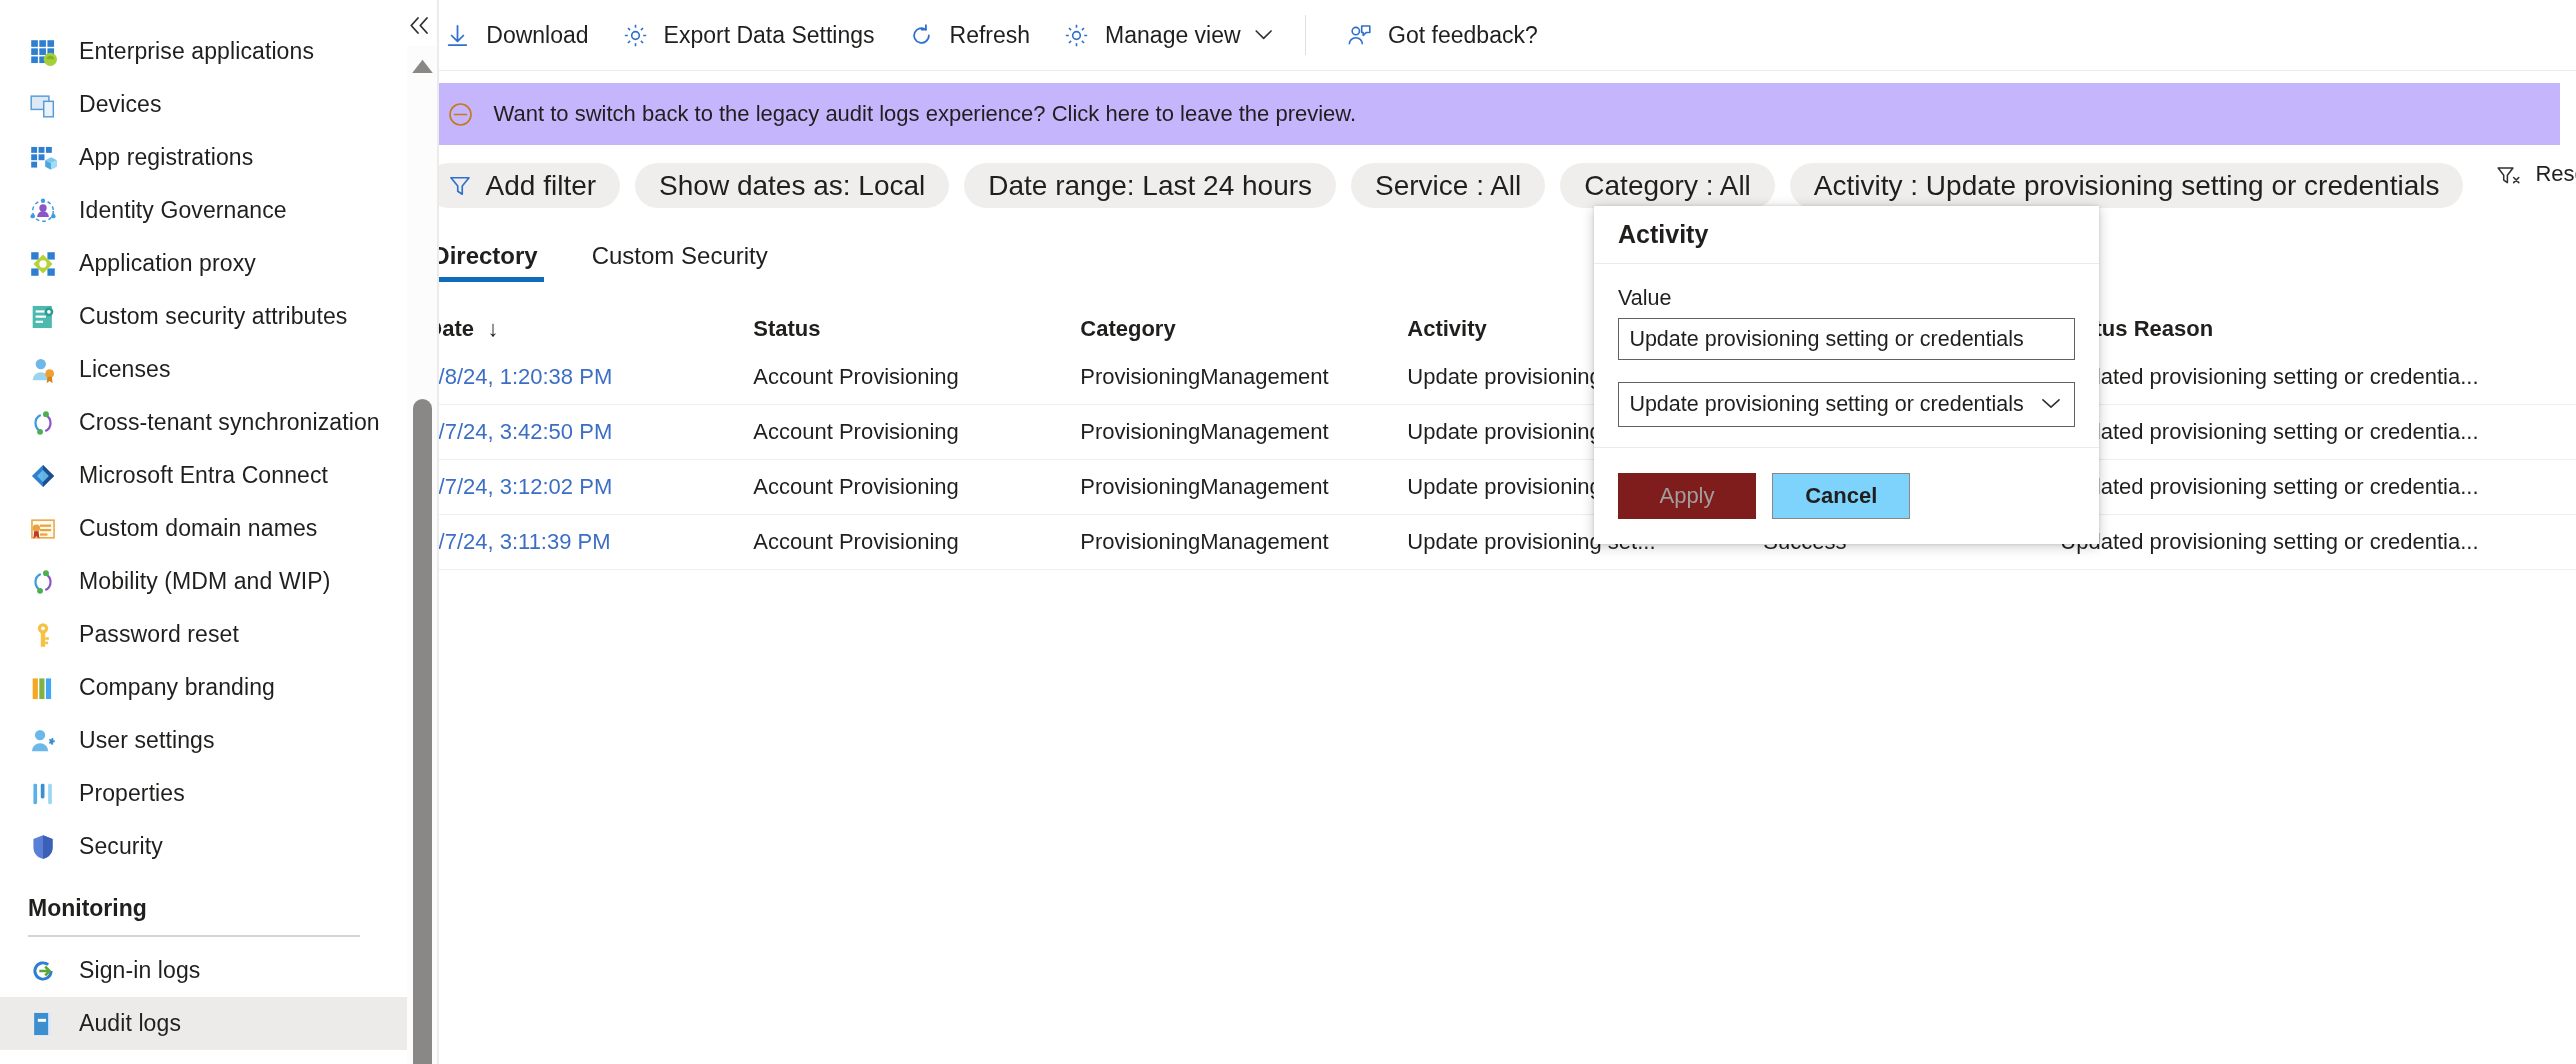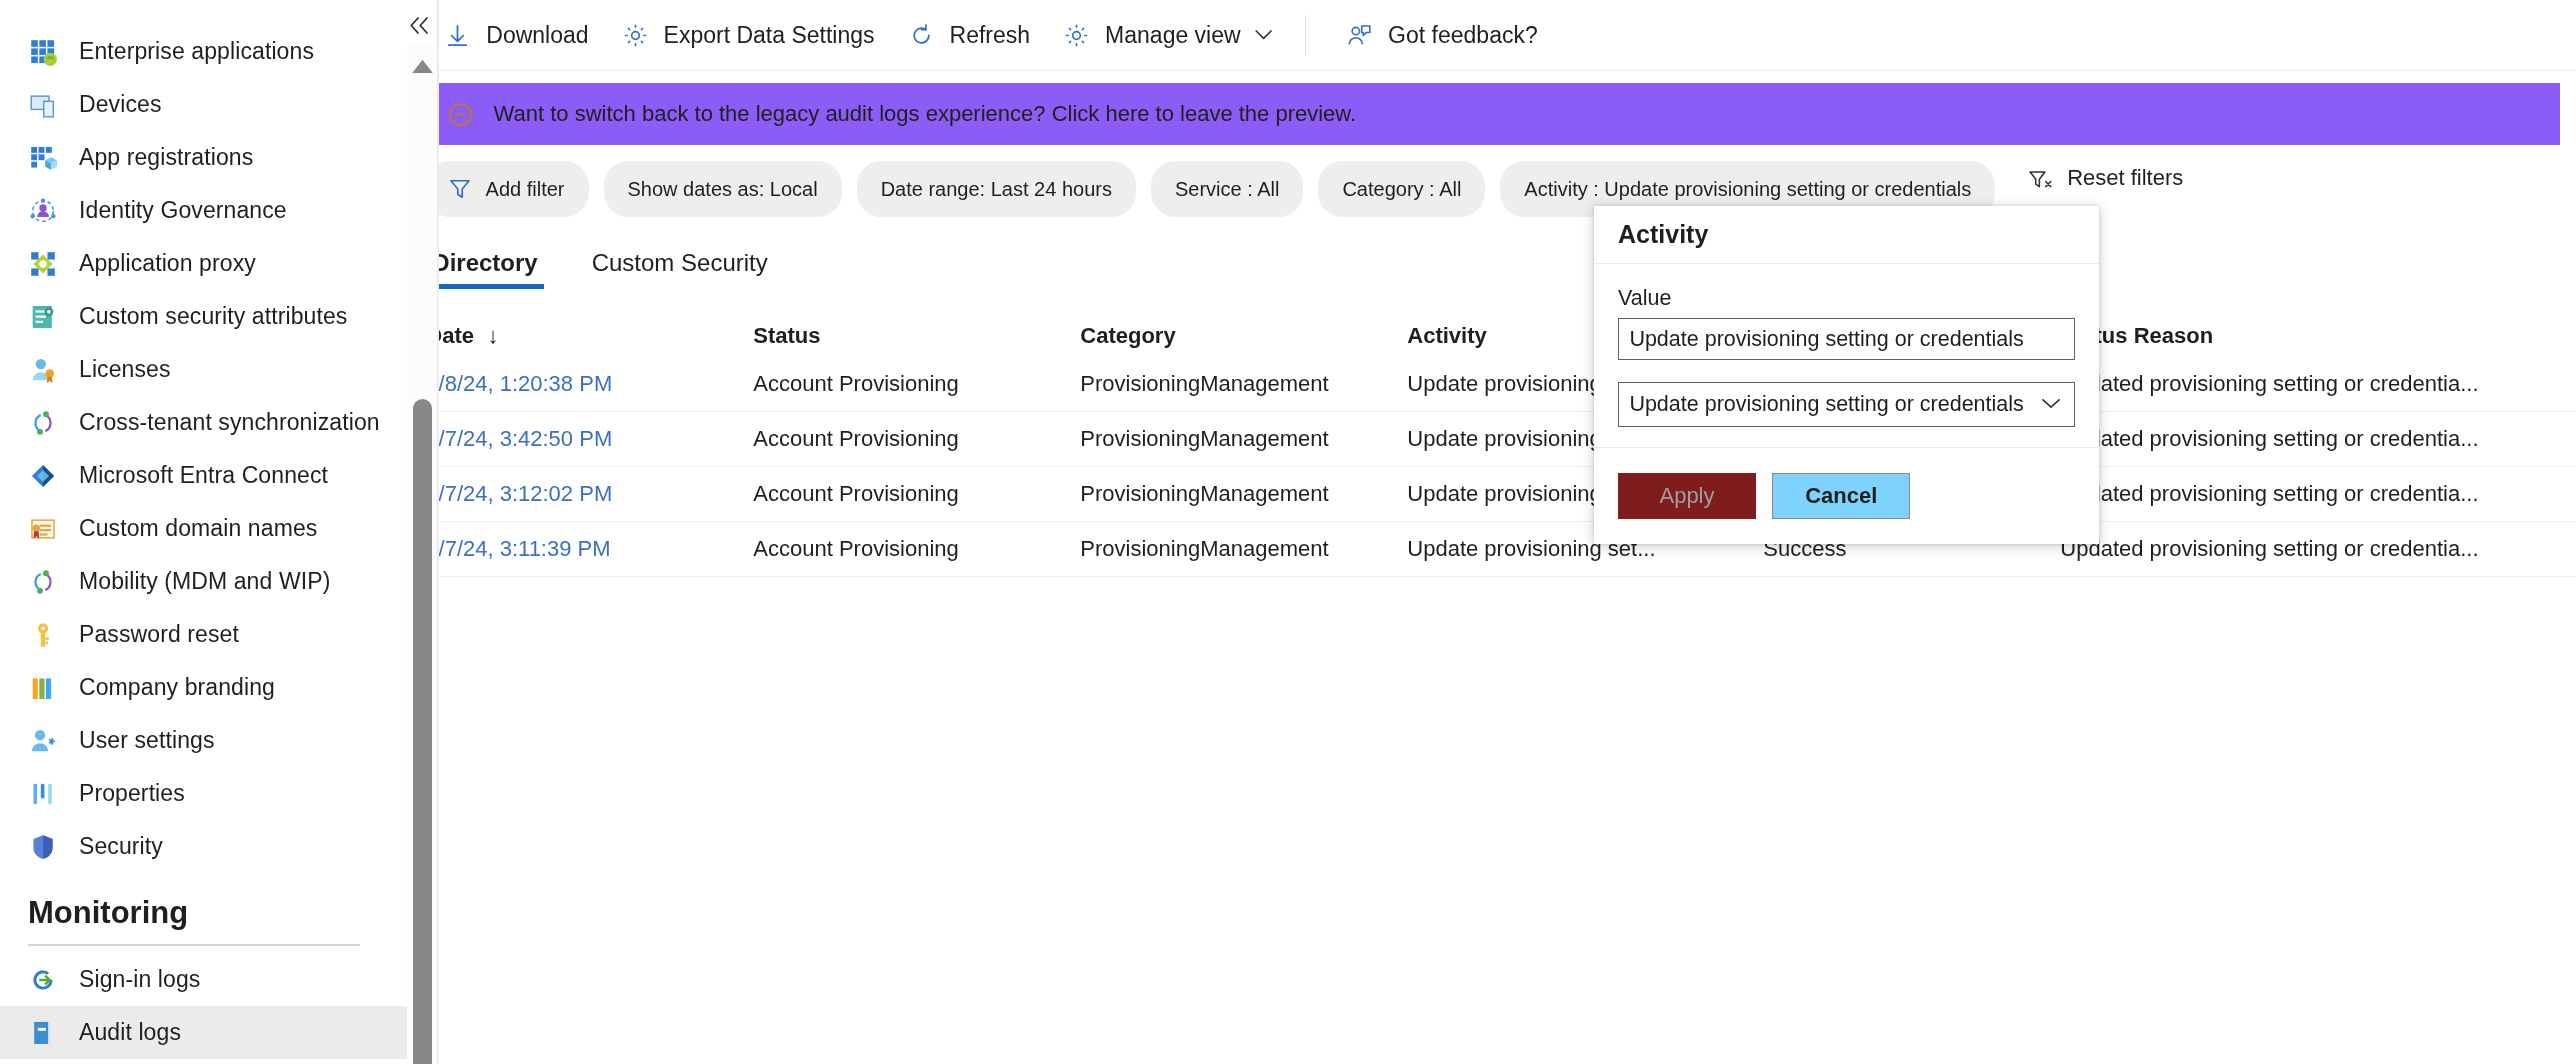--- a/index.html
+++ b/index.html
@@ -50,21 +50,21 @@
   }
   .nav-icon svg { display: block; }
   .nav-label { white-space: nowrap; }
 
   .nav-section {
     margin-top: 22px;
     padding-left: 28px;
     padding-right: 67px;
   }
   .nav-section-title {
-    font-size: 31px;
+    font-size: 23px;
     font-weight: bold;
     color: #201f1e;
     padding-bottom: 13.4px;
   }
   .nav-section-rule {
     height: 1.5px;
     background: #d6d4d2;
     width: 332px;
   }
 
@@ -159,21 +159,21 @@
     background: #e1dfdd;
     margin: 0 22px 0 16.3px;
   }
   .chev-down { margin-left: 13.4px; display:flex; align-items:center; }
 
   
   #banner {
     position: relative;
     margin: 12px 16.3px 0 16.3px;
     height: 62px;
-    background: #8b5cf6;
+    background: #c4b5fd;
     display: flex;
     align-items: center;
     padding-left: 21px;
     font-size: 22px;
     color: #201f1e;
     cursor: pointer;
   }
   #banner .banner-icon {
     width: 33px; height: 33px;
     flex: 0 0 33px;
@@ -182,27 +182,27 @@
   }
 
   
   #filters {
     display: flex;
     align-items: center;
     padding: 16.3px 0 0 19.3px;
     gap: 15px;
   }
   .pill {
-    height: 56px;
+    height: 45px;
     background: #efeeed;
     border-radius: 24.5px;
     display: flex;
     align-items: center;
     padding: 0 24px;
-    font-size: 20px;
+    font-size: 28px;
     color: #201f1e;
     cursor: pointer;
     white-space: nowrap;
   }
   .pill.has-icon { padding-left: 19.3px; }
   .pill .pill-icon {
     width: 28px; height: 28px; flex:0 0 28px;
     margin-right: 12px;
     display:flex; align-items:center; justify-content:center;
   }

